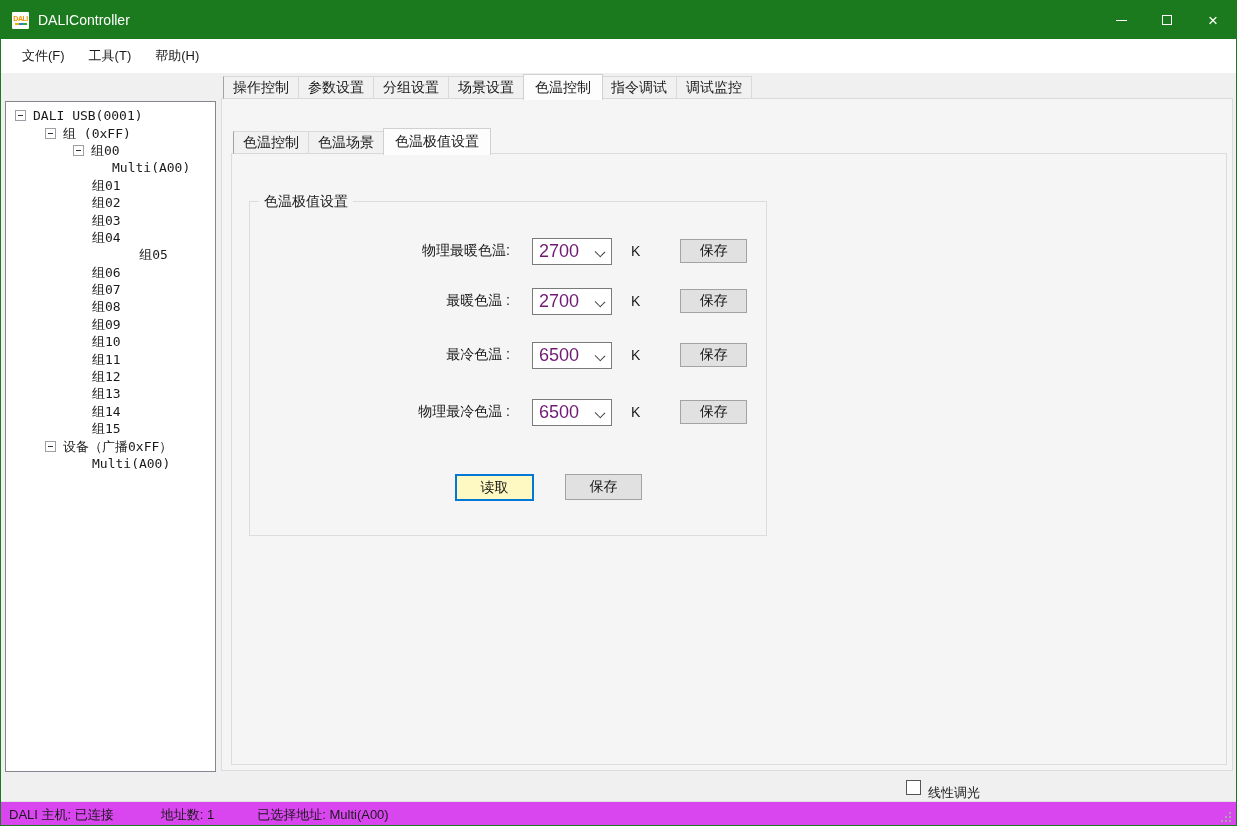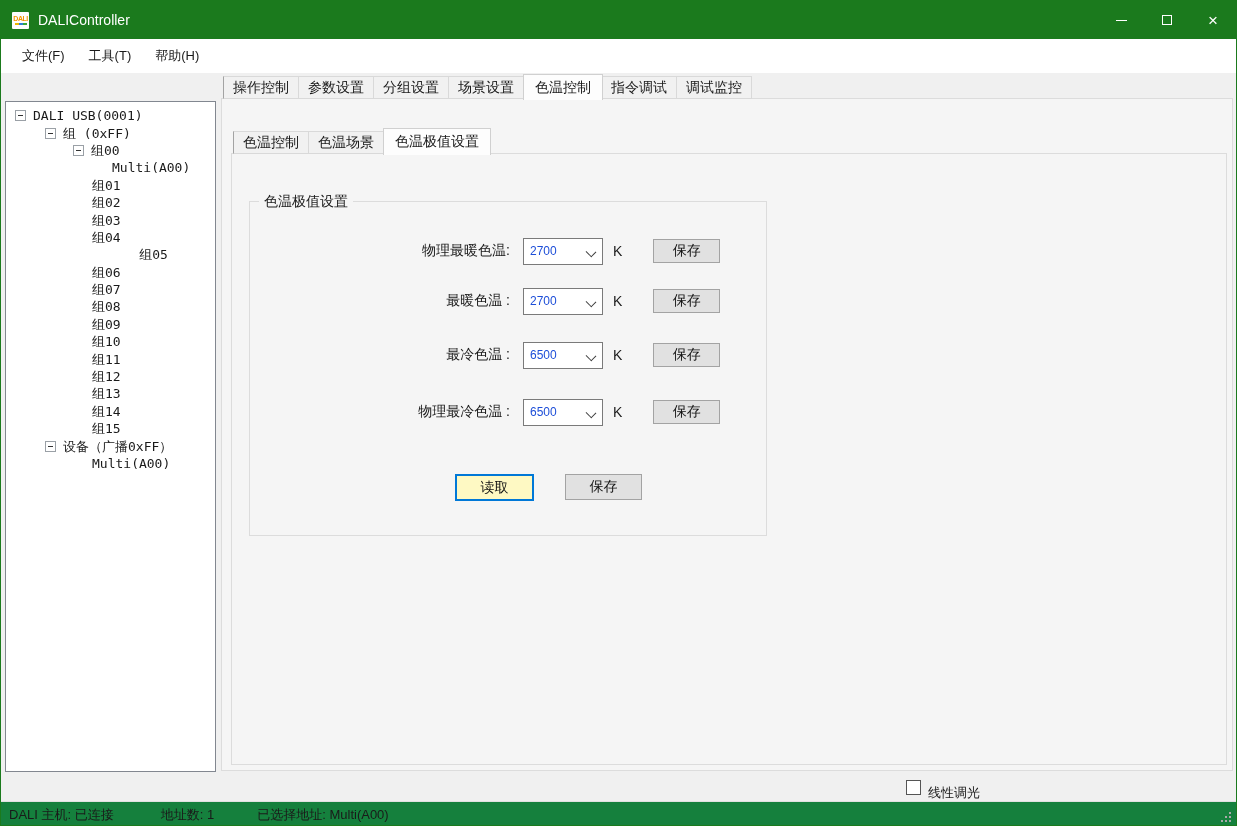--- a/index.html
+++ b/index.html
@@ -98,31 +98,31 @@
 
   
   .groupbox {
     position:absolute; left:248px; top:200px; width:518px; height:335px;
     border:1px solid #dcdcdc; z-index:4;
   }
   .group-title {
     position:absolute; left:9px; top:-9px; background:#f5f5f5;
     padding:0 5px; font-size:14px; line-height:17px;
   }
-  .form-row { position:absolute; left:0; height:28px; display:flex; align-items:center; }
+  .form-row { position:absolute; left:0; height:28px; display:flex; align-items:center;gap:9px; }
   .form-row:nth-of-type(1) { top:35px; }
   .form-row:nth-of-type(2) { top:85px; }
   .form-row:nth-of-type(3) { top:139px; }
   .form-row:nth-of-type(4) { top:196px; }
   .flabel { width:260px; text-align:right; font-size:14px; }
   .combo {
     width:80px; height:27px; margin-left:13px; background:#fff;
     border:1px solid #7a7a7a; display:flex; align-items:center;
   }
-  .combo-val { flex:1 1 auto; padding-left:6px; font-size:12px; color:#1d4ed8; }
+  .combo-val { flex:1 1 auto; padding-left:6px; font-size:18px; color:#701a75; }
   .combo-btn {
     position:relative; width:20px; height:100%; flex:0 0 auto;
   }
   .combo-btn::before {
     content:""; position:absolute; left:5px; top:9px; width:7px; height:7px;
     border-right:1.4px solid #3c3c3c; border-bottom:1.4px solid #3c3c3c;
     transform:rotate(45deg) scaleY(0.9);
   }
   .unit { margin-left:10px; font-size:14px; }
   button { font-family:inherit; cursor:default; }
@@ -143,21 +143,21 @@
     position:absolute; left:905px; top:777px; height:18px;
     display:flex; align-items:center; z-index:5;
   }
   .checkbox {
     width:15px; height:15px; background:#fff; border:1px solid #555;
     margin-right:7px; flex:0 0 auto;
   }
   .check-label { font-size:13px;margin-top:12px; }
   .statusbar {
     position:absolute; left:0; top:800px; right:0; height:26px;
-    background:#15803d; border-top:1px solid #e1e1e1;
+    background:#d946ef; border-top:1px solid #e1e1e1;
     display:flex; align-items:center; font-size:13px;
   }
   .status-seg1 { margin-left:8px; }
   .status-seg2 { margin-left:47px; }
   .status-seg3 { margin-left:43px; }
   .grip { position:absolute; right:3px; bottom:3px; width:12px; height:12px; }
   .grip::before {
     content:""; position:absolute; left:0; top:8px; width:2px; height:2px;
     background:#a9a9a9;
     box-shadow: 4px 0 #a9a9a9, 8px 0 #a9a9a9, 4px -4px #a9a9a9,

